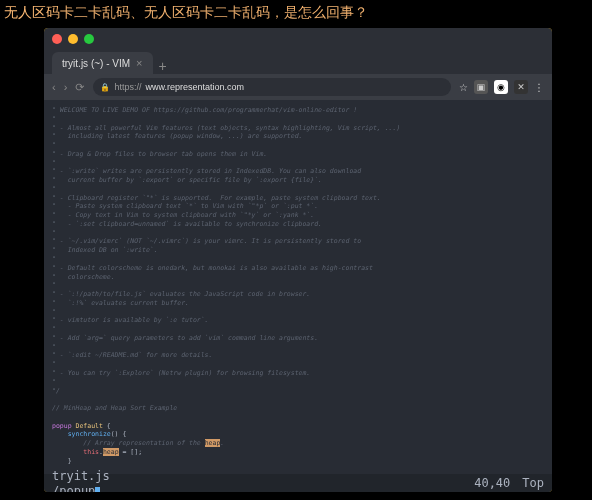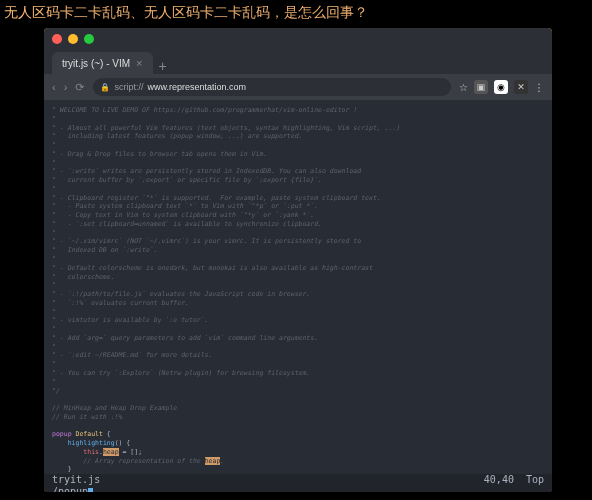--- a/index.html
+++ b/index.html
@@ -21,21 +21,21 @@
 .right-icons{display:flex;gap:6px;align-items:center;color:#ccc;font-size:10px}
 .ext-icon{width:14px;height:14px;border-radius:3px;display:flex;align-items:center;justify-content:center;font-size:9px}
 .editor{height:calc(100% - 72px);background:#282c34;padding:6px 8px;font-family:Menlo,Consolas,monospace;font-size:6.5px;line-height:1.35;color:#abb2bf;overflow:hidden}
 .c-comment{color:#5c6370;font-style:italic}
 .c-keyword{color:#c678dd}
 .c-class{color:#e5c07b}
 .c-func{color:#61afef}
 .c-num{color:#d19a66}
 .c-this{color:#e06c75}
 .hl{background:#d19a66;color:#282c34}
-.statusbar{position:absolute;bottom:0;left:0;right:0;height:18px;background:#21252b;display:flex;align-items:flex-start;padding:0 8px;font-family:monospace;font-size:10px;color:#abb2bf;justify-content:space-between}
+.statusbar{position:absolute;bottom:0;left:0;right:0;height:18px;background:#21252b;display:flex;align-items:center;padding:0 8px;font-family:monospace;font-size:12px;color:#abb2bf;justify-content:space-between}
 .status-left{display:flex;flex-direction:column;gap:1px}
 .cursor{background:#61afef;width:5px;height:8px;display:inline-block;vertical-align:middle}
 pre{white-space:pre-wrap;word-wrap:break-word}
 </style>
 </head>
 <body>
 
 <div class="bg-text">无人区码卡二卡乱码、无人区码卡二卡乱码，是怎么回事？</div>
 
 <div class="browser">
@@ -54,21 +54,21 @@
     <span class="new-tab">+</span>
   </div>
   <div class="urlbar">
     <div class="nav-icons">
       <span>‹</span>
       <span>›</span>
       <span>⟳</span>
     </div>
     <div class="url-field">
       <span class="lock">🔒</span>
-      <span>script://</span>
+      <span>https://</span>
         <span style="color:#ddd">www.representation.com</span>
     </div>
     <div class="right-icons">
       <span>☆</span>
       <span class="ext-icon" style="background:#555">▣</span>
       <span class="ext-icon" style="background:#fff;color:#000">◉</span>
       <span class="ext-icon" style="background:#333">✕</span>
       <span>⋮</span>
     </div>
   </div>
@@ -102,28 +102,27 @@
         <pre class="c-comment">" - vimtutor is available by `:e tutor`.</pre>
         <pre class="c-comment">"</pre>
         <pre class="c-comment">" - Add `arg=` query parameters to add `vim` command line arguments.</pre>
         <pre class="c-comment">"</pre>
         <pre class="c-comment">" - `:edit ~/README.md` for more details.</pre>
         <pre class="c-comment">"</pre>
         <pre class="c-comment">" - You can try `:Explore` (Netrw plugin) for browsing filesystem.</pre>
         <pre class="c-comment">"</pre>
         <pre class="c-comment">"/</pre>
         <pre class=""> </pre>
-        <pre class="c-comment">// MinHeap and Heap Drop Example</pre>
-        <pre class="c-comment">// Run it with :!%</pre>
+        <pre class="c-comment">// MinHeap and Heap Sort Example</pre>
         <pre class=""> </pre>
       </div>
     <pre><span class="c-keyword">popup</span> <span class="c-class">Default</span><span> {</span></pre>
-    <pre>    <span class="c-func">highlighting</span><span>() {</span></pre>
+    <pre>    <span class="c-func">synchronize</span><span>() {</span></pre>
+    <pre>        <span class="c-comment">// Array representation of the </span><span class="hl">heap</span><span class="c-comment">.</span></pre>
     <pre>        <span class="c-this">this</span>.<span class="hl">heap</span><span> = </span><span>[]</span><span>;</span></pre>
-    <pre>        <span class="c-comment">// Array representation of the </span><span class="hl">heap</span><span class="c-comment">.</span></pre>
     <pre>    <span>}</span></pre>
     <pre> </pre>
     <pre>    <span class="c-func">pop</span><span>() {</span></pre>
     <pre>        <span class="c-keyword">if</span><span> (</span><span class="c-this">this</span>.<span class="hl">heap</span><span>.length </span><span>=== </span><span class="c-num">0</span><span>) {</span></pre>
 
   </div>
 
   <div class="statusbar">
     <div class="status-left">
       <span>tryit.js</span>

